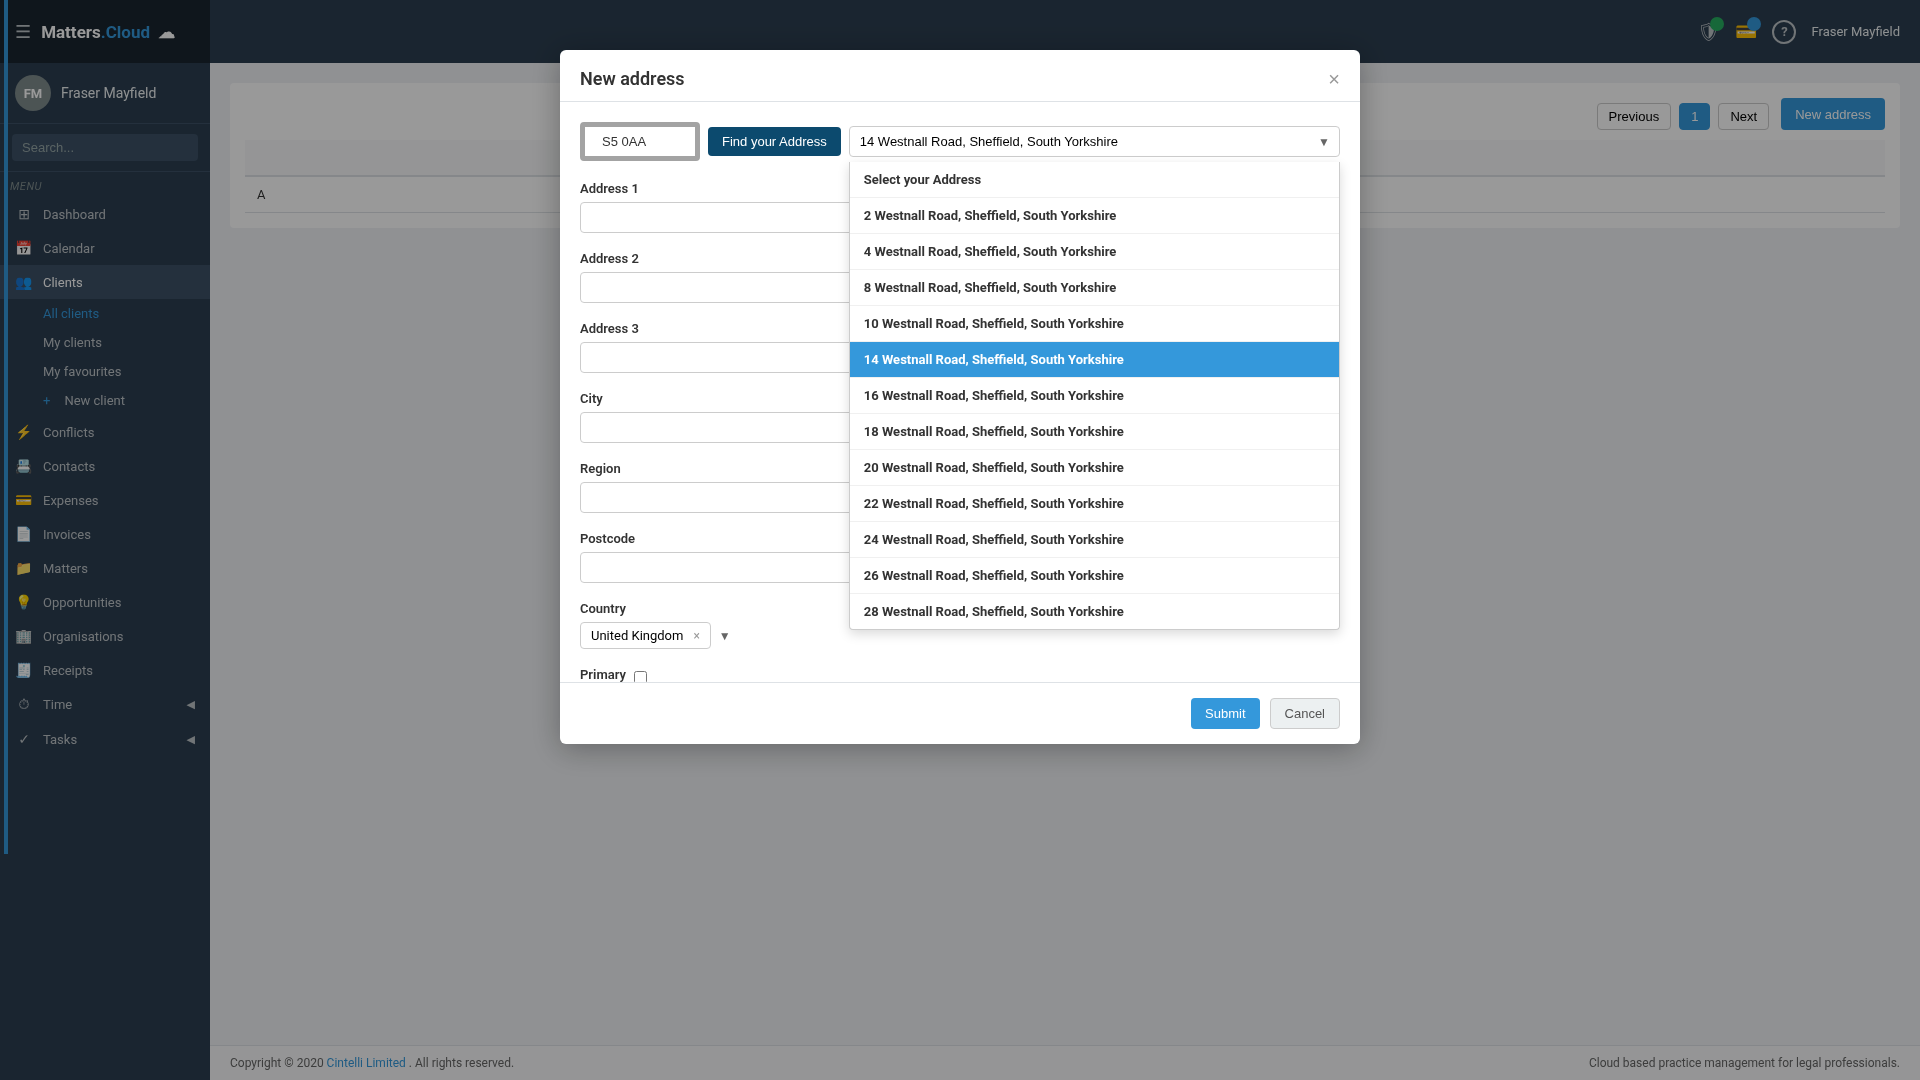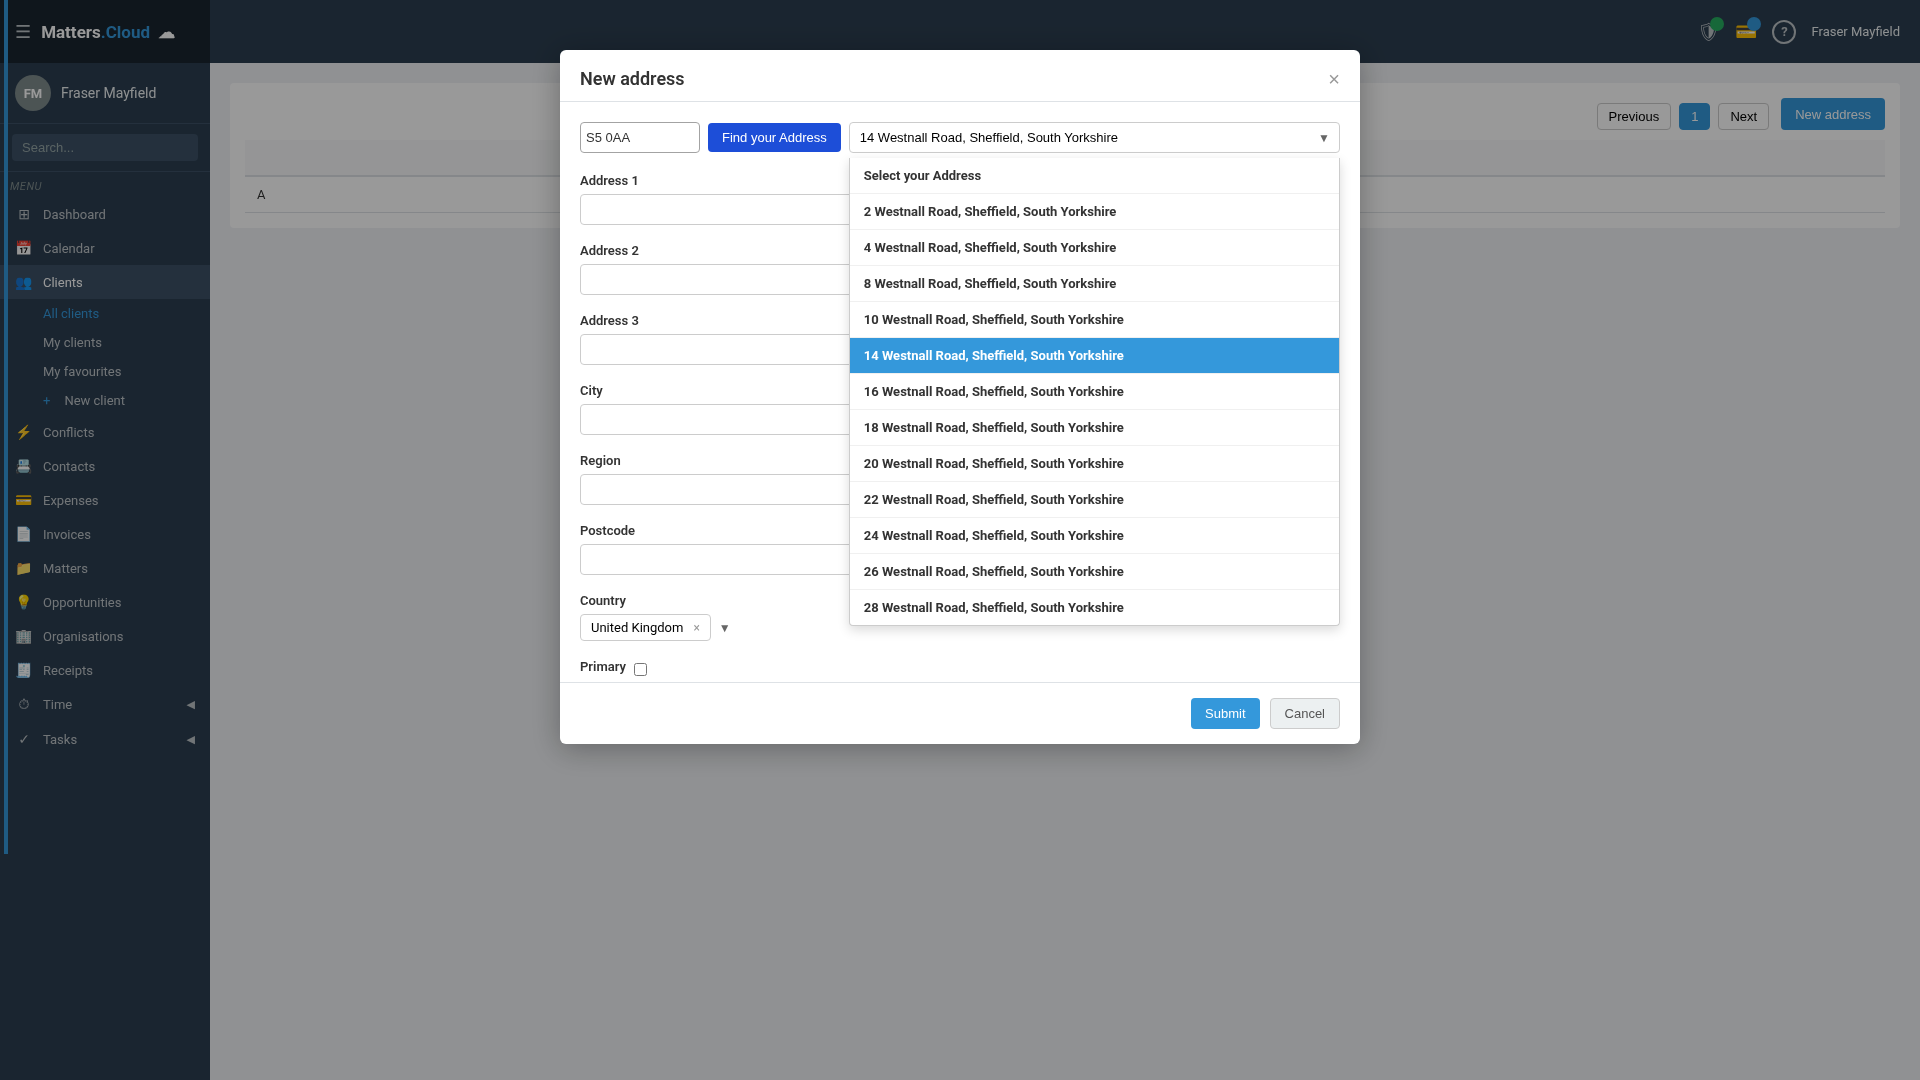--- a/index.html
+++ b/index.html
@@ -50,21 +50,21 @@
     
     .modal { position: fixed; top: 50px; left: 50%; transform: translateX(-50%); background: #fff; border-radius: 6px; z-index: 101; width: 800px; max-height: 90vh; overflow: hidden; box-shadow: 0 5px 30px rgba(0,0,0,0.3); }
     .modal-header { padding: 18px 20px 12px; border-bottom: 1px solid #dee2e6; display: flex; align-items: center; justify-content: space-between; }
     .modal-title { font-size: 18px; font-weight: 600; color: #333; }
     .modal-close { background: none; border: none; font-size: 20px; cursor: pointer; color: #999; line-height: 1; }
     .modal-body { padding: 20px; overflow-y: auto; max-height: 580px; }
     .modal-footer { padding: 15px 20px; border-top: 1px solid #dee2e6; display: flex; justify-content: flex-end; gap: 10px; }
 
     
     .address-finder { display: flex; gap: 8px; margin-bottom: 20px; align-items: center; }
-    .address-finder input { width: 120px; padding: 7px 5px; border: 1px solid #a3a3a3; border-radius: 4px; font-size: 13px; }
+    .address-finder input { width: 120px; padding: 7px 17px; border: 5px solid #a3a3a3; border-radius: 4px; font-size: 13px; }
     .address-finder button { padding: 7px 14px; background: #5a6268; color: #fff; border: none; border-radius: 4px; cursor: pointer; font-size: 13px; white-space: nowrap; }
     .address-select-wrapper { position: relative; flex: 1; }
     .address-select { width: 100%; padding: 7px 30px 7px 10px; border: 1px solid #ccc; border-radius: 4px; font-size: 13px; appearance: none; background: #fff; cursor: pointer; }
     .select-arrow { position: absolute; right: 10px; top: 50%; transform: translateY(-50%); pointer-events: none; color: #666; font-size: 12px; }
 
     
     .dropdown-list { position: absolute; top: 36px; left: 0; right: 0; background: #fff; border: 1px solid #ccc; border-top: none; border-radius: 0 0 4px 4px; z-index: 200; max-height: 520px; overflow-y: scroll; box-shadow: 0 4px 12px rgba(0,0,0,0.15); }
     .dropdown-item { padding: 10px 14px; font-size: 13px; color: #333; cursor: pointer; border-bottom: 1px solid #f0f0f0; font-weight: bold; }
     .dropdown-item.selected { background: #3498db; color: #fff; }
     .dropdown-item:last-child { border-bottom: none; }
@@ -219,34 +219,42 @@
         <tbody>
           <tr>
             <td>A</td>
             <td>GB</td>
           </tr>
         </tbody>
       </table>
     </div>
   </div>
 
+  <div class="footer">
+    <span>
+      <span>Copyright © 2020</span>
+      <a>Cintelli Limited</a>
+      <span>. All rights reserved.</span>
+    </span>
+    <span>Cloud based practice management for legal professionals.</span>
+  </div>
 </div>
 
 <div class="overlay"></div>
 
 <div class="modal">
   <div class="modal-header">
     <span class="modal-title">New address</span>
     <button class="modal-close">×</button>
   </div>
   <div class="modal-body">
 
     <div class="address-finder">
       <input type="text" class="form-control" style="width: 120px;" value="S5 0AA">
-      <button style="padding:7px 14px;background:#1d4ed8;color:#fff;border:none;border-radius:4px;cursor:pointer;font-size:13px;white-space:nowrap;">Find your Address</button>
+      <button style="padding:7px 14px;background:#0c4a6e;color:#fff;border:none;border-radius:4px;cursor:pointer;font-size:13px;white-space:nowrap;">Find your Address</button>
       <div class="address-select-wrapper" style="position:relative;flex:1;">
         <select class="address-select" style="width:100%;padding:7px 30px 7px 10px;border:1px solid #ccc;border-radius:4px;font-size:13px;appearance:none;background:#fff;">
           <option>Select your Address</option>
           <option selected="">14 Westnall Road, Sheffield, South Yorkshire</option>
         </select>
         <span class="select-arrow">▼</span>
         
         <div class="dropdown-list">
             <div class="dropdown-item">Select your Address</div>
             <div class="dropdown-item">2 Westnall Road, Sheffield, South Yorkshire</div>

